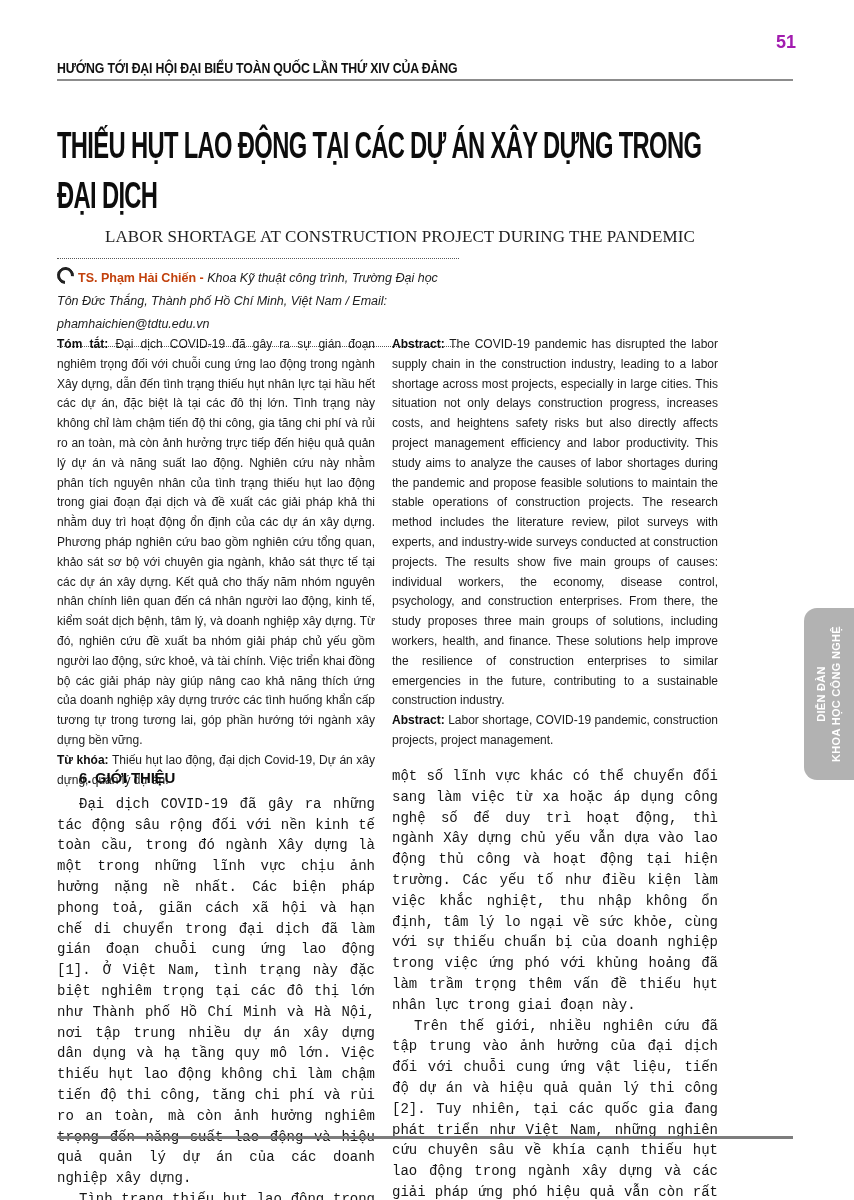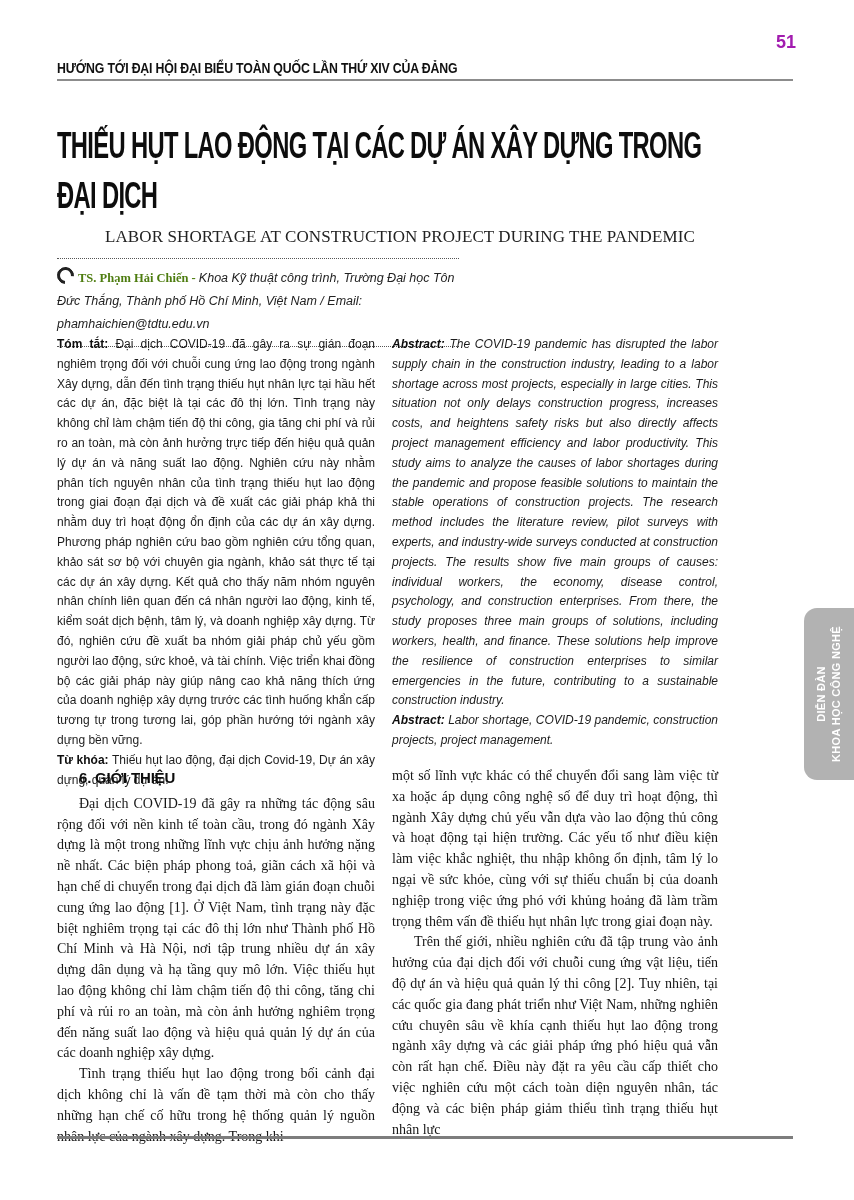--- a/index.html
+++ b/index.html
@@ -25,42 +25,42 @@
   }
   .author-block{
     position:absolute;top:258px;left:57px;width:402px;
     border-top:1px dotted #555;border-bottom:1px dotted #555;
     padding:8px 0 10px 0;font-size:12.5px;line-height:23px;
   }
   .author-icon{
     display:inline-block;width:11px;height:11px;border:3px solid #222;border-radius:50%;
     border-bottom-color:transparent;transform:rotate(-40deg);vertical-align:-2px;margin-right:4px;
   }
-  .author-name{font-weight:bold;color:#4d7c0f;font-family:Liberation Serif, serif;}
+  .author-name{font-weight:bold;color:#c2410c;}
   .author-affil{font-style:italic;color:#222;}
   .abstract-row{
     position:absolute;top:335px;left:57px;width:661px;display:flex;
   }
   .abstract-col{text-align:justify;font-size:12px;line-height:19.8px;color:#1c1c1c;}
   .abstract-col.vi{width:318px;margin-right:17px;}
-  .abstract-col.en{width:326px;font-style:italic;}
+  .abstract-col.en{width:326px;}
   .abstract-col p{margin:0;}
   .abstract-col b{color:#0d0d0d;}
   .body-row{
     position:absolute;top:766px;left:57px;width:661px;display:flex;
     font-family:"Liberation Serif",serif;font-size:14px;line-height:20.8px;color:#161616;
   }
   .body-col{text-align:justify;}
   .body-col.left{width:318px;margin-right:17px;}
   .body-col.right{width:326px;}
   .section-heading{
     font-family:"Liberation Sans",sans-serif;font-size:15px;font-weight:bold;
     margin:2px 0 5px 0;padding-left:22px;letter-spacing:-0.2px;color:#0d0d0d;
   }
-  .body-col p{margin:0;}
+  .body-col p{margin:0;font-family:Liberation Mono, monospace;}
   .body-col p.indent{text-indent:22px;}
   .bottom-rule{position:absolute;top:1136px;left:57px;width:736px;height:3px;background:#7d7d7d;}
   .side-tab{
     position:absolute;top:608px;left:804px;width:50px;height:172px;
     background:#b2b2b2;border-radius:13px 0 0 13px;
   }
   .side-tab-inner{
     position:absolute;top:50%;left:50%;transform:translate(-50%,-50%) rotate(-90deg);
     white-space:nowrap;text-align:center;color:#ffffff;font-weight:bold;
     font-size:11px;line-height:15px;letter-spacing:0.3px;

